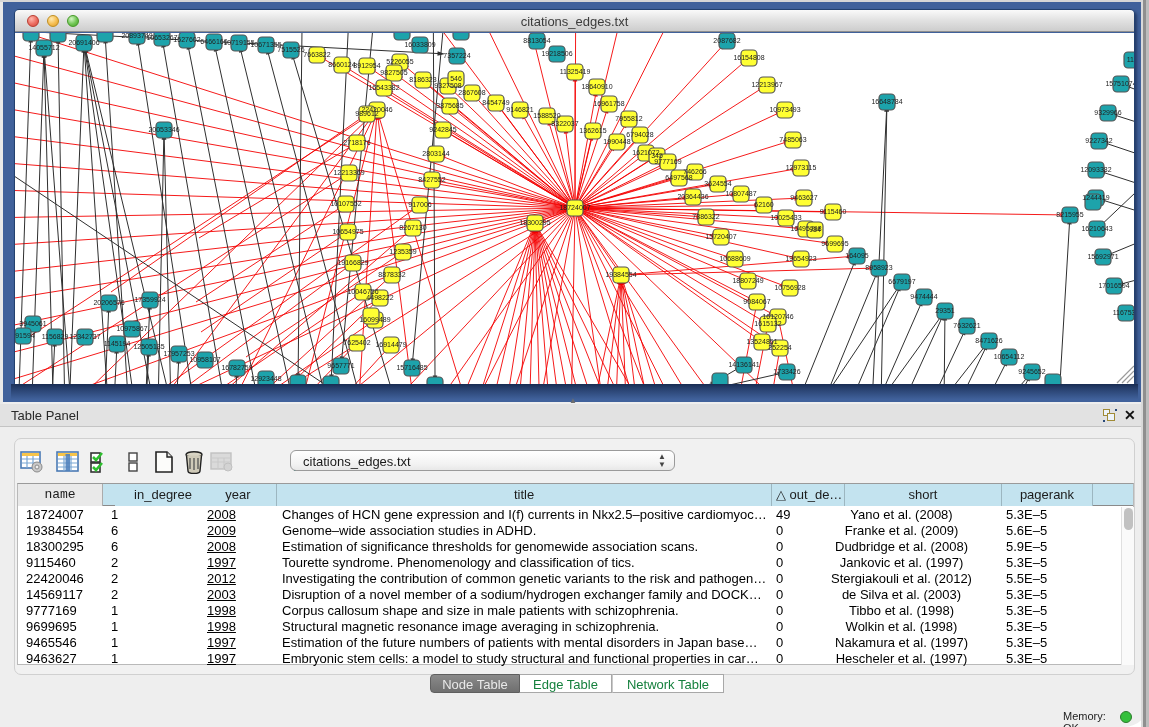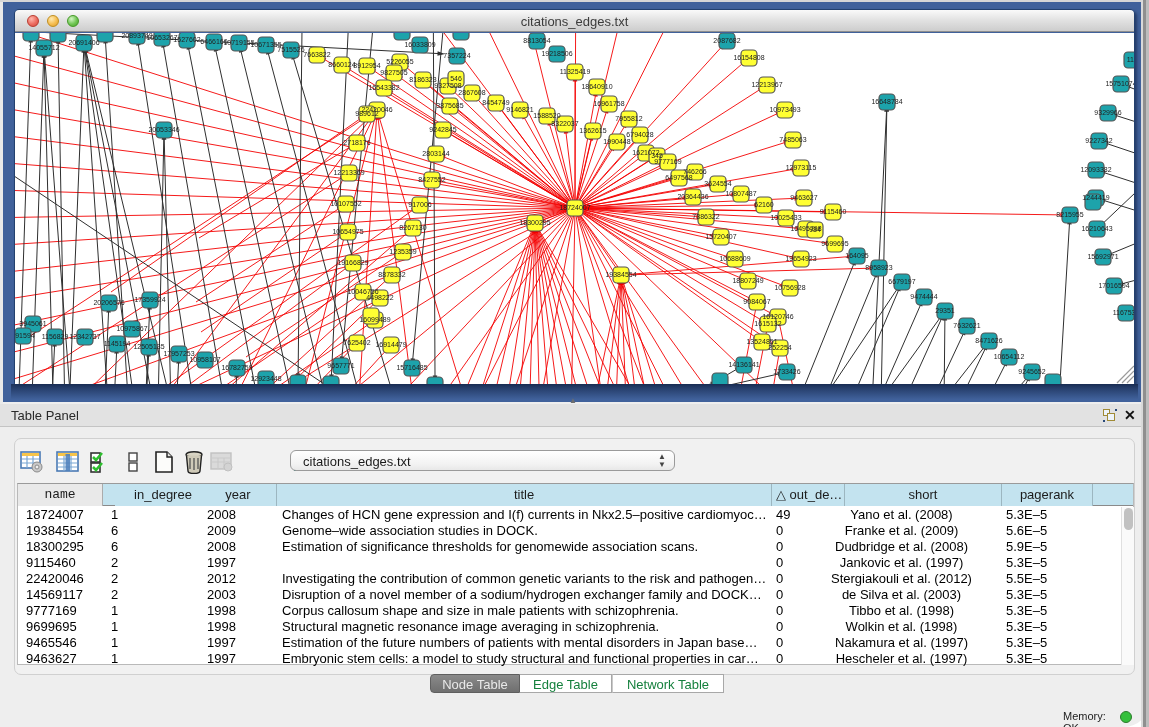--- a/index.html
+++ b/index.html
@@ -39,21 +39,21 @@
 #th2 { left:182px; width:77px; }
 #th3 { left:259px; width:495px; }
 #th4 { left:754px; width:73px; text-align:left; padding-left:4px; }
 #th5 { left:827px; width:157px; }
 #th6 { left:984px; width:91px; border-right:1px solid #9cb6c0; }
 #tbody { position:absolute; left:0; top:23px; width:1115px; }
 .tr { position:relative; height:16px; font-size:13px; color:#000; white-space:nowrap; }
 .tr div { position:absolute; top:0; height:16px; line-height:16px; overflow:hidden; }
 .c0 { left:8px; width:77px; }
 .c1 { left:93px; width:85px; }
-.c2 { left:189px; width:70px; }
+.c2 { left:189px; width:70px;text-decoration:underline; }
 .c3 { left:264px; width:488px; }
 .c4 { left:758px; width:66px; }
 .c5 { left:805px; width:157px; text-align:center; }
 .c6 { left:988px; width:87px; }
 #vscroll { position:absolute; left:1103px; top:23px; width:13px; height:158px; background:#fafafa; border-left:1px solid #e0e0e0; }
 #vthumb { position:absolute; left:2px; top:1px; width:9px; height:22px; background:#c1c1c1; border-radius:5px; }
 #tabs { position:absolute; left:430px; top:270px; height:19px; display:flex; }
 .tab { height:19px; font-size:13px; line-height:19px; text-align:center; background:#fff; border:1px solid #a8a8a8; color:#15803d; }
 #tab1 { width:90px; border-radius:4px 0 0 4px; background:linear-gradient(#8a8a8a,#6f6f6f); color:#e9e9e9; border-color:#5f5f5f; }
 #tab2 { width:92px; border-left:none; }
@@ -804,38 +804,39 @@
             <div class="c2">2008</div>
             <div class="c3">Changes of HCN gene expression and I(f) currents in Nkx2.5–positive cardiomyoc…</div>
             <div class="c4">49</div>
             <div class="c5">Yano et al. (2008)</div>
             <div class="c6">5.3E–5</div>
           </div>
           <div class="tr">
             <div class="c0">19384554</div>
             <div class="c1">6</div>
             <div class="c2">2009</div>
-            <div class="c3">Genome–wide association studies in DOCK.</div>
+            <div class="c3">Genome–wide association studies in ADHD.</div>
             <div class="c4">0</div>
             <div class="c5">Franke et al. (2009)</div>
             <div class="c6">5.6E–5</div>
           </div>
           <div class="tr">
             <div class="c0">18300295</div>
             <div class="c1">6</div>
             <div class="c2">2008</div>
             <div class="c3">Estimation of significance thresholds for genomewide association scans.</div>
             <div class="c4">0</div>
             <div class="c5">Dudbridge et al. (2008)</div>
             <div class="c6">5.9E–5</div>
           </div>
           <div class="tr">
             <div class="c0">9115460</div>
             <div class="c1">2</div>
             <div class="c2">1997</div>
+            <div class="c3">Tourette syndrome. Phenomenology and classification of tics.</div>
             <div class="c4">0</div>
             <div class="c5">Jankovic et al. (1997)</div>
             <div class="c6">5.3E–5</div>
           </div>
           <div class="tr">
             <div class="c0">22420046</div>
             <div class="c1">2</div>
             <div class="c2">2012</div>
             <div class="c3">Investigating the contribution of common genetic variants to the risk and pathogen…</div>
             <div class="c4">0</div>

